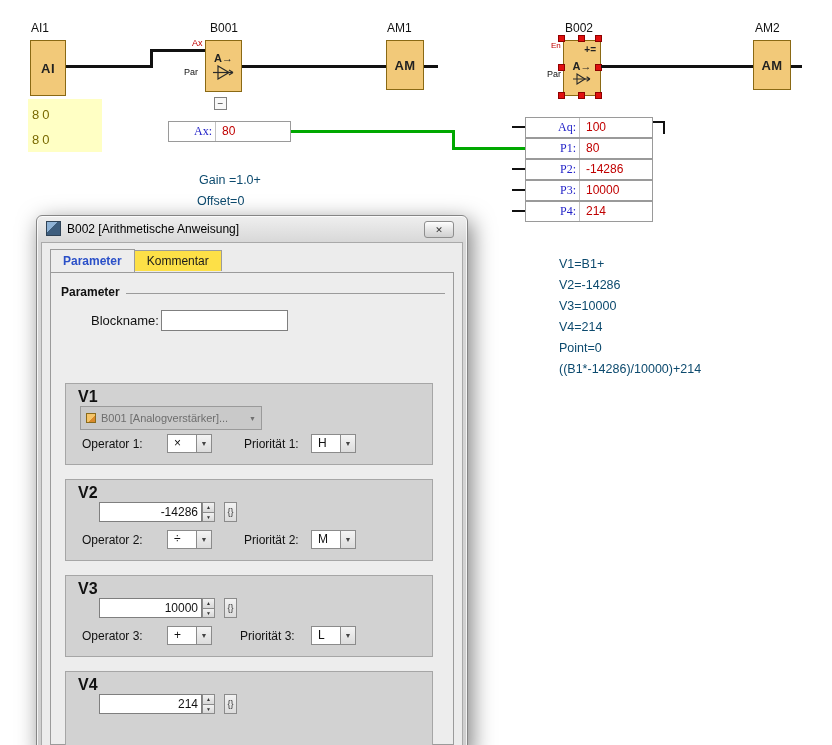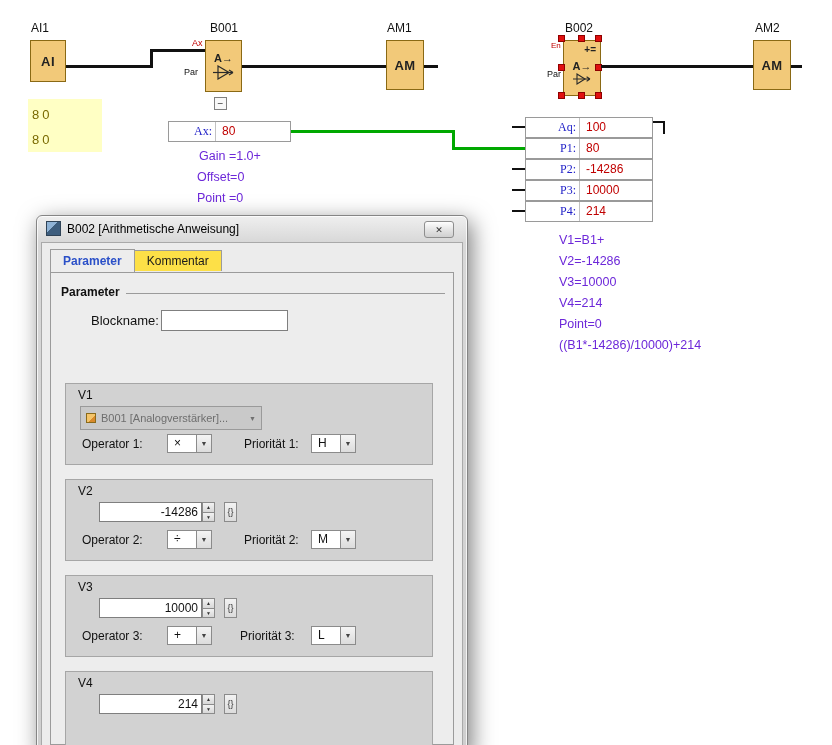--- a/index.html
+++ b/index.html
@@ -20,21 +20,21 @@
   .note-val { font-size:13px; color:#7A6A00; letter-spacing:3px; line-height:25px; }
   .pin { position:absolute; font-size:9px; color:#111; white-space:nowrap; }
   .pin.red { color:#C00000; }
   .collapse { position:absolute; width:13px; height:13px; background:#F8F8F8;
               border:1px solid #7F7F7F; font-size:10px; line-height:11px; text-align:center; color:#333; }
   .pbox { position:absolute; background:#fff; border:1px solid #9A9A9A;
           display:flex; align-items:stretch; font-size:12px; }
   .p-label { text-align:right; color:#2323C8; border-right:1px solid #C2C2C2;
              line-height:19px; padding-right:3px;font-family:Liberation Serif, serif; }
   .p-value { padding-left:6px; color:#C00000; line-height:19px; }
-  .ginfo { position:absolute; font-size:12.5px; color:#6d28d9; white-space:nowrap; }
+  .ginfo { position:absolute; font-size:12.5px; color:#0c4a6e; white-space:nowrap;margin-top:24px; }
   .handle { position:absolute; width:7px; height:7px; background:#E01010; border:1px solid #8F0000; }
 
   
   .dialog { position:absolute; left:36px; top:215px; width:432px; height:540px; z-index:10;
             background:linear-gradient(180deg,#EFEFEF,#D8D8D8 26px,#CFCFCF);
             border:1px solid #858585; border-radius:6px 6px 0 0;
             box-shadow:4px 6px 22px rgba(0,0,0,.5), inset 0 0 0 1px rgba(255,255,255,.75); }
   .titlebar { position:absolute; left:0; top:0; right:0; height:26px; }
   .dlg-icon { position:absolute; left:9px; top:5px; width:15px; height:15px;
               border:1px solid #2F4357;
@@ -57,21 +57,21 @@
                background:#EDEDED; border:1px solid #9B9B9B; }
   .sec-hdr { position:absolute; left:10px; right:8px; display:flex; align-items:center; gap:6px; }
   .sec-title { font-size:12px; font-weight:bold; color:#111; white-space:nowrap; }
   .rule { flex:1; height:1px; background:#9B9B9B; margin-top:2px; }
   .form-label { position:absolute; font-size:13px; color:#111; line-height:21px; white-space:nowrap; }
   .text-input { position:absolute; width:127px; height:21px; border:1px solid #7F7F7F;
                 background:#fff; font-size:12px; padding:0 3px;
                 font-family:"Liberation Sans","DejaVu Sans",sans-serif; }
   .vgroup { position:absolute; left:14px; width:368px; height:82px;
             background:#D2D2D2; border:1px solid #A6A6A6; }
-  .vtitle { position:absolute; left:12px; top:4px; font-size:12px; font-weight:normal; color:#111; }
+  .vtitle { position:absolute; left:12px; top:4px; font-size:16px; font-weight:bold; color:#111; }
   .combo { position:absolute; left:14px; top:22px; width:182px; height:24px;
            background:#C9C9C9; border:1px solid #9A9A9A;
            display:flex; align-items:center; padding:0 5px; gap:5px; }
   .combo-text { font-size:11px; color:#6E6E6E; flex:1; white-space:nowrap; overflow:hidden; }
   .mini-icon { width:10px; height:10px; flex:none; border:1px solid #8A6A1A;
                background:linear-gradient(135deg,#F4C469 0 60%,#D98A2B 60% 100%); }
   .carrow { font-size:7px; color:#707070; }
   .glbl { position:absolute; top:50px; font-size:12px; color:#111; line-height:20px; white-space:nowrap; }
   .mini-select { position:absolute; top:50px; height:19px; display:flex;
                  border:1px solid #8B8B8B; background:#fff; }
@@ -90,21 +90,21 @@
   .ref-btn { position:absolute; left:158px; top:22px; width:13px; height:20px;
              background:linear-gradient(#F2F2F2,#DCDCDC); border:1px solid #8B8B8B;
              font-size:9px; color:#333; display:flex; align-items:center; justify-content:center; }
 </style>
 </head>
 <body>
 
 <div id="app">
 
   <div class="blk-label" style="left:31px;top:21px">AI1</div>
-  <div class="block" style="left:30px;top:40px;width:36px;height:42px">
+  <div class="block" style="left:30px;top:40px;width:36px;height:56px">
     <span class="blk-text">AI</span>
   </div>
   <div class="note" style="left:28px;top:99px;width:74px;height:53px">
     <div class="note-val">80</div>
     <div class="note-val">80</div>
   </div>
 
   <div class="wire" style="left:66px;top:65px;width:86px;height:3px"></div>
   <div class="wire" style="left:150px;top:49px;width:3px;height:19px"></div>
   <div class="wire" style="left:150px;top:49px;width:57px;height:3px"></div>

